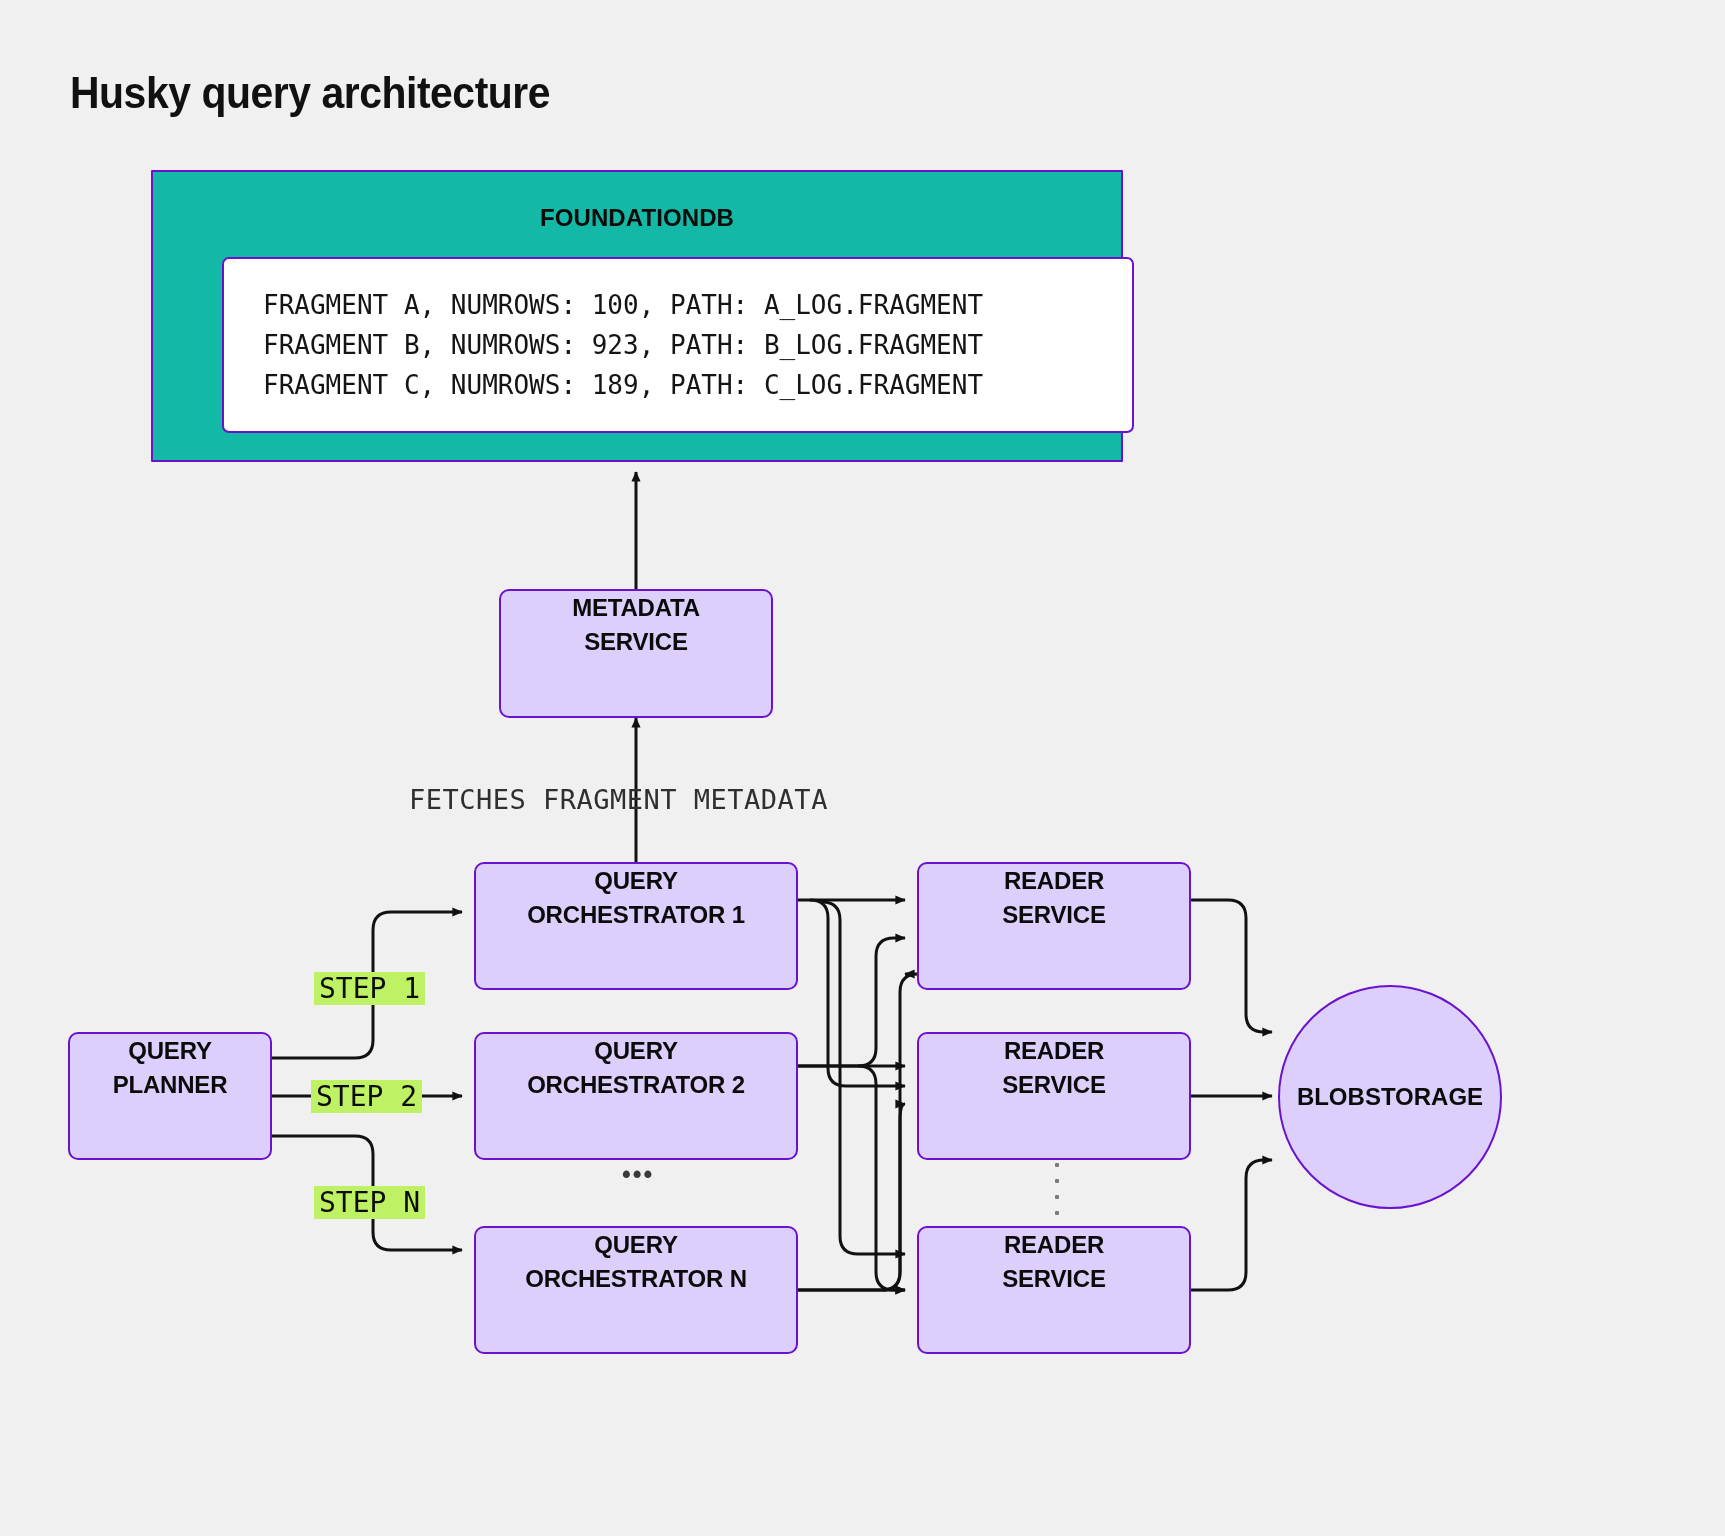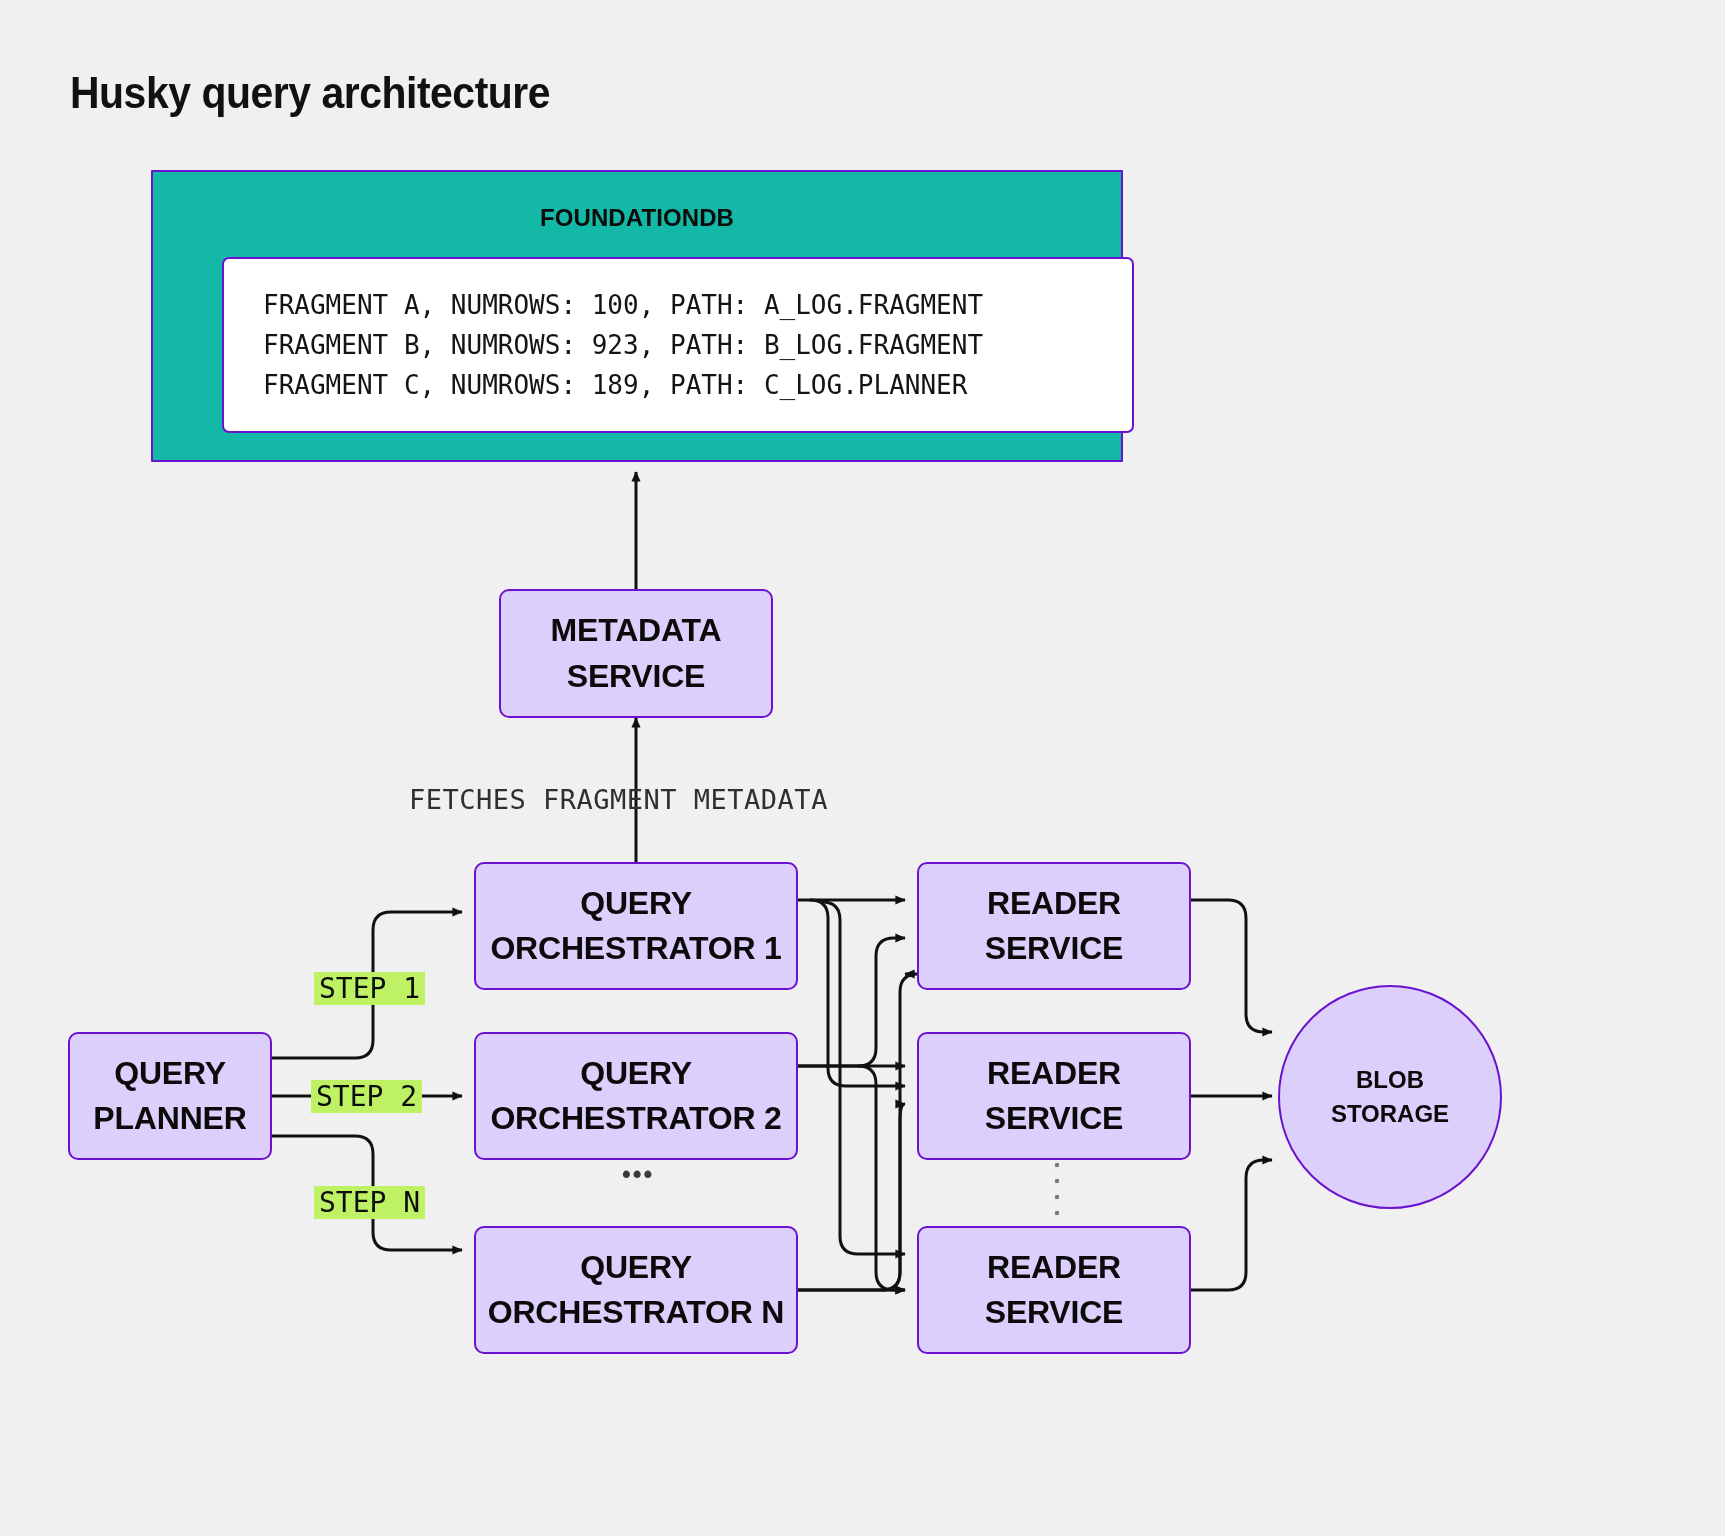--- a/index.html
+++ b/index.html
@@ -49,24 +49,24 @@
   
   .node {
     position: absolute;
     box-sizing: border-box;
     background: #ddcffb;
     border: 2.5px solid #6a12cf;
     border-radius: 10px;
     display: flex;
     flex-direction: column;
     align-items: center;
-    justify-content: center;
+    justify-content: flex-start;
     color: #0b0b0b;
     font-weight: 700;
-    font-size: 32px;
+    font-size: 24px;
     line-height: 1.42;
     text-align: center;
     letter-spacing: -0.2px;
   }
   .node .ln { display: block; white-space: nowrap; }
 
   
   #fdb {
     position: absolute;
     left: 151px;
@@ -119,21 +119,21 @@
     position: absolute;
     left: 1278px;
     top: 985px;
     width: 224px;
     height: 224px;
     box-sizing: border-box;
     background: #ddcffb;
     border: 2.5px solid #6a12cf;
     border-radius: 50%;
     display: flex;
-    flex-direction: column;
+    flex-direction: row;
     align-items: center;
     justify-content: center;
     font-size: 24px;
     font-weight: 700;
     line-height: 1.42;
     color: #0b0b0b;
     text-align: center;
   }
 
   
@@ -230,21 +230,21 @@
       <path d="M1190,1096 L1272,1096" marker-end="url(#ah)"></path>
       <path d="M1190,1290 L1228,1290 Q1246,1290 1246,1272 L1246,1178 Q1246,1160 1264,1160 L1272,1160" marker-end="url(#ah)"></path>
     </g>
   </svg>
 
   <div id="fdb">
     <div id="fdb-title">FOUNDATIONDB</div>
     <div id="fdb-rows">
       <div class="fdb-row">FRAGMENT A, NUMROWS: 100, PATH: A_LOG.FRAGMENT</div>
       <div class="fdb-row">FRAGMENT B, NUMROWS: 923, PATH: B_LOG.FRAGMENT</div>
-      <div class="fdb-row">FRAGMENT C, NUMROWS: 189, PATH: C_LOG.PLANNER</div>
+      <div class="fdb-row">FRAGMENT C, NUMROWS: 189, PATH: C_LOG.FRAGMENT</div>
     </div>
   </div>
 
   <div class="node" style="left:499px; top:589px; width:274px; height:129px;">
     <span class="ln">METADATA</span>
     <span class="ln">SERVICE</span>
   </div>
 
   <div class="edge-label" id="lbl-fetches">FETCHES FRAGMENT METADATA</div>
   <div class="step-label" id="lbl-step1">STEP 1</div>

